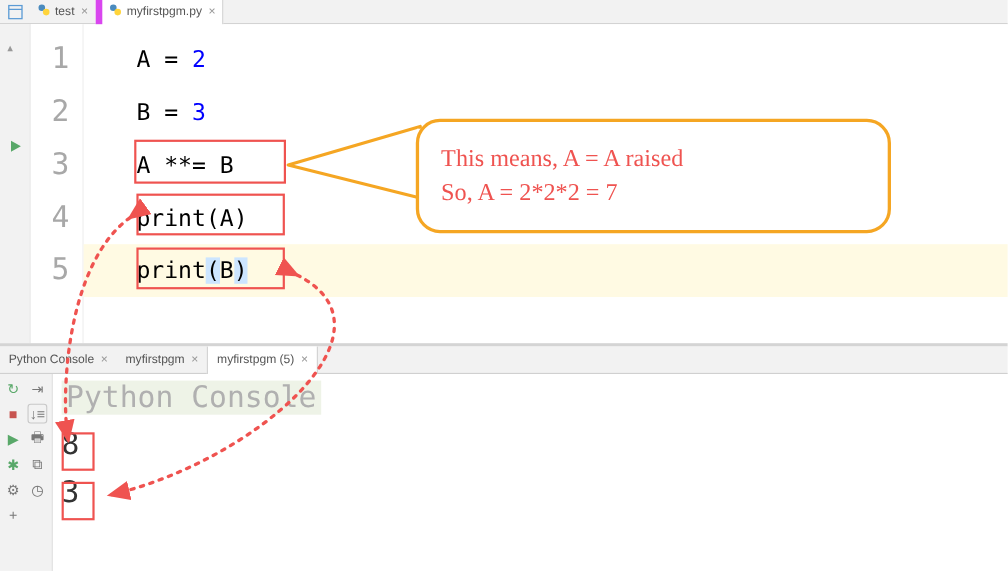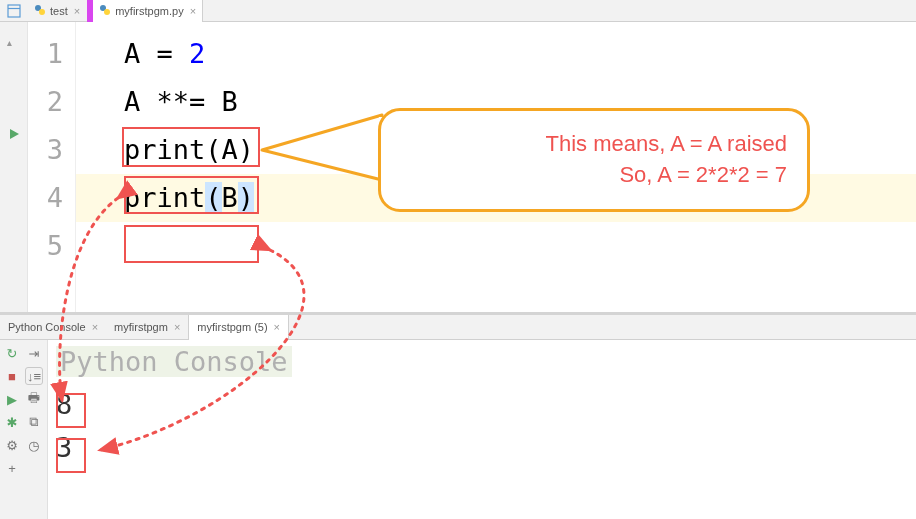--- a/index.html
+++ b/index.html
@@ -14,29 +14,29 @@
 .file-tab .close-x { margin-left: 6px; color: #999; font-size: 11px; }
 
 .left-gutter { position: absolute; top: 22px; left: 0; width: 28px; height: 290px; background: #f2f2f2; border-right: 1px solid #e5e5e5; }
 .gutter-chevron { position: absolute; left: 6px; top: 16px; color: #999; font-size: 10px; transform: rotate(-90deg); }
 .gutter-play { position: absolute; left: 8px; top: 104px; }
 
 .editor-area { position: absolute; top: 22px; left: 28px; right: 0; height: 290px; background: #fff; }
 .line-numbers { position: absolute; left: 0; top: 0; width: 48px; height: 100%; background: #fff; border-right: 1px solid #eee; padding-top: 8px; }
 .line-number { font-family: Consolas, monospace; font-size: 27px; color: #a8a8a8; text-align: right; padding-right: 12px; height: 48px; line-height: 48px; }
 .code-content { position: absolute; left: 48px; top: 0; right: 0; height: 100%; padding-top: 8px; }
-.code-line { font-family: Consolas, monospace; font-size: 27px; height: 48px; line-height: 48px; padding-left: 48px; white-space: pre; }
+.code-line { font-family: Consolas, monospace; font-size: 21px; height: 48px; line-height: 48px; padding-left: 48px; white-space: pre; }
 .code-line.current { background: #fffae3; }
 .num-lit { color: #0000ff; }
 .paren-highlight { background: #cce5ff; }
 
 .red-box { position: absolute; border: 2px solid #ef5350; background: transparent; pointer-events: none; }
 
 .callout { position: absolute; border: 3px solid #f5a623; border-radius: 22px; background: #fff; padding: 18px 20px; }
-.callout-text { font-family: Liberation Sans, sans-serif; font-size: 22px; color: #ef5350; text-align: right; line-height: 1.4; }
+.callout-text { font-family: Liberation Serif, serif; font-size: 22px; color: #ef5350; text-align: left; line-height: 1.4; }
 .callout-tail { position: absolute; }
 
 .separator { position: absolute; left: 0; right: 0; height: 3px; background: #d4d4d4; cursor: ns-resize; }
 
 .console-tabs { position: absolute; left: 0; right: 0; height: 25px; background: #f2f2f2; border-bottom: 1px solid #d0d0d0; display: flex; align-items: center; }
 .console-tab { padding: 0 8px; height: 25px; display: flex; align-items: center; font-size: 11px; color: #555; cursor: pointer; }
 .console-tab.active { background: #fff; border-left: 1px solid #d0d0d0; border-right: 1px solid #d0d0d0; }
 .console-tab .close-x { margin-left: 6px; color: #999; font-size: 11px; }
 
 .console-area { position: absolute; left: 0; right: 0; bottom: 0; background: #fff; }
@@ -93,20 +93,21 @@
 <div class="editor-area">
   <div class="line-numbers">
     <div class="line-number">1</div>
     <div class="line-number">2</div>
     <div class="line-number">3</div>
     <div class="line-number">4</div>
     <div class="line-number">5</div>
   </div>
   <div class="code-content">
     <div class="code-line"><span>A</span><span> = </span><span class="num-lit">2</span></div>
+    <div class="code-line"><span>B</span><span> = </span><span class="num-lit">3</span></div>
     <div class="code-line"><span>A **= B</span></div>
     <div class="code-line"><span>print</span><span>(</span><span>A</span><span>)</span></div>
     <div class="code-line current"><span>print</span><span class="paren-highlight">(</span><span>B</span><span class="paren-highlight">)</span></div>
   </div>
 </div>
 
 <div class="red-box" style="top:127px; left:122px; width:138px; height:40px;"></div>
 <div class="red-box" style="top:176px; left:124px; width:135px; height:38px;"></div>
 <div class="red-box" style="top:225px; left:124px; width:135px; height:38px;"></div>
 

